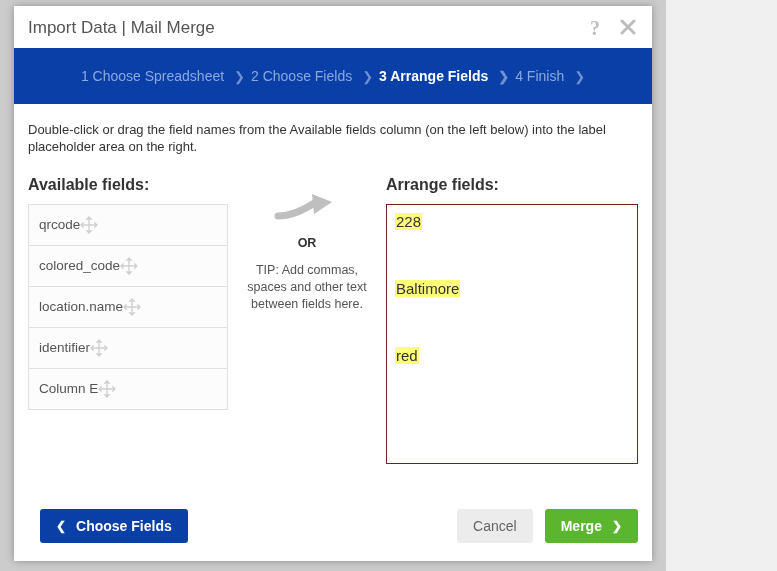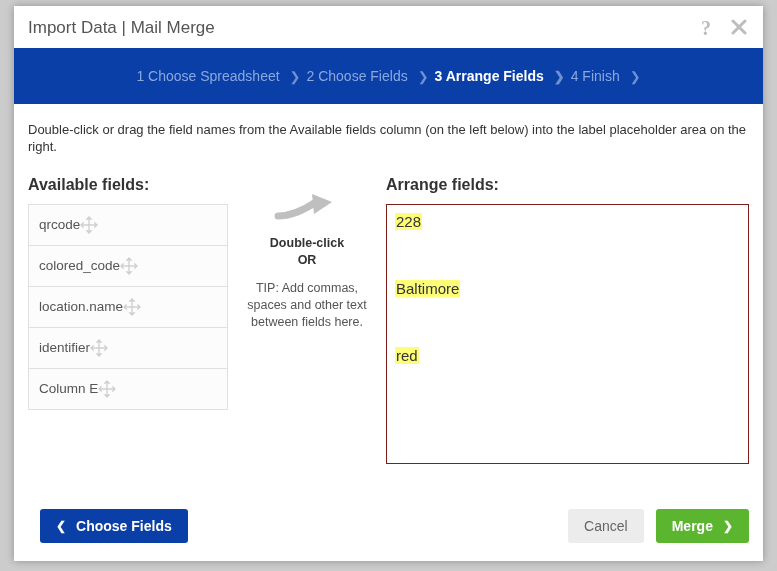--- a/index.html
+++ b/index.html
@@ -1,17 +1,17 @@
 <!DOCTYPE html>
 <html><head>
 <meta charset="utf-8">
 <style>
   * { box-sizing: border-box; margin: 0; padding: 0; }
   html, body { font-family: Arial, Helvetica, sans-serif; font-size: 14px; color: #333; background: #f0f0f0; }
-  .backdrop { width: 777px; height: 571px; position: relative; background: rgba(0,0,0,0.15); overflow: hidden; }
+  .backdrop { width: 666px; height: 571px; position: relative; background: rgba(0,0,0,0.15); overflow: hidden; }
   .modal {
     position: absolute; left: 14px; top: 6px; right: 14px; bottom: 10px;
     background: #fff; box-shadow: 0 0 8px rgba(0,0,0,0.3);
     display: flex; flex-direction: column;
   }
   .modal-header {
     display: flex; align-items: center; justify-content: space-between;
     padding: 12px 16px 10px 14px;
   }
   .modal-title { font-size: 17px; color: #555; font-weight: 400; }
@@ -152,21 +152,20 @@
         </div>
 
         <div class="col-mid">
           <div class="arrow-curve">
             <svg width="70" height="34" viewBox="0 0 70 34">
               <path d="M6 26 C 20 26, 32 20, 44 12" stroke="currentColor" stroke-width="7" fill="none" stroke-linecap="round"></path>
               <path d="M40 4 L60 12 L42 24 Z" fill="currentColor"></path>
             </svg>
           </div>
           <div class="mid-strong">
-            <div>Double-click</div>
             <div>OR</div>
           </div>
           <div class="mid-tip">TIP: Add commas, spaces and other text between fields here.</div>
         </div>
 
         <div class="col-right">
           <div class="sec-title">Arrange fields:</div>
           <div class="arrange-box">
             <div class="placed-block"><span class="merge-val">228</span></div>
             <div class="placed-block"><span class="merge-val">Baltimore</span></div>

